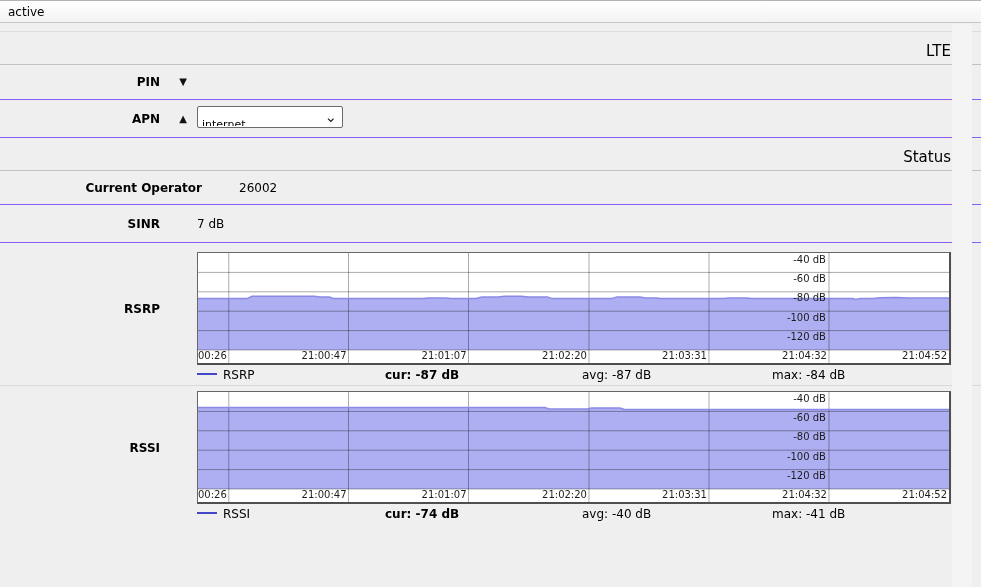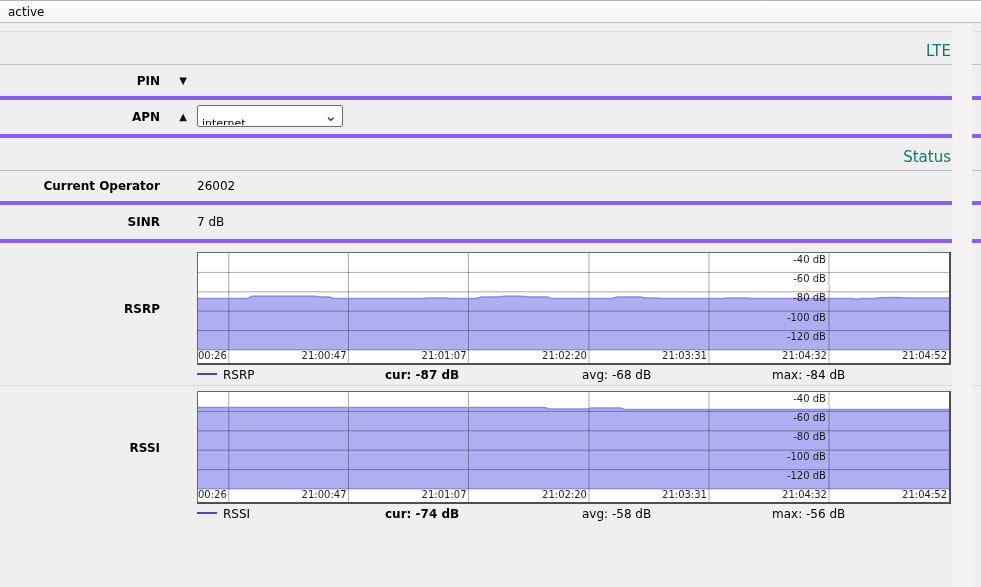--- a/index.html
+++ b/index.html
@@ -4,26 +4,26 @@
 <style>
   * { margin:0; padding:0; box-sizing:border-box; }
   html,body { width:981px; height:587px; overflow:hidden; }
   body { font-family:"DejaVu Sans", sans-serif; font-size:12px; color:#000; background:#efefef; position:relative; }
 
   .tab-bar { height:23px; background:linear-gradient(#ffffff,#f3f3f3); border-top:1px solid #b4b4b4; border-bottom:1px solid #c6c6c6; display:flex; align-items:center; padding-left:8px; }
   .tab-bar .tab { cursor:default; }
 
   .row-spacer { height:9px; border-bottom:1px solid #dcdcdc; }
 
-  .row-title { height:33px; border-bottom:1px solid #c2c2c2; display:flex; align-items:flex-end; justify-content:flex-end; padding:0 30px 4px 0; font-size:15px; color:#0f766e; }
+  .row-title { height:33px; border-bottom:1px solid #c2c2c2; display:flex; align-items:flex-end; justify-content:flex-end; padding:0 30px 4px 0; font-size:15px; color:#000000; }
 
-  .form-row { display:flex; align-items:center; border-bottom:4px solid #8b5cf6; }
+  .form-row { display:flex; align-items:center; border-bottom:1px solid #8b5cf6; }
   .row-pin { height:35px; }
   .row-apn { height:38px; }
-  .row-status-item { height:34px; }
+  .row-status-item { height:34px;padding-left:42px; }
   .row-sinr { height:38px;align-items:center; }
 
   .label-cell { width:160px; text-align:right; font-weight:bold; flex:0 0 160px; }
   .value-cell { margin-left:37px; }
 
   .collapse-btn { margin-left:16px; width:14px; text-align:center; font-size:10px; line-height:1; cursor:pointer; color:#111; }
 
   .select-wrap { position:relative; margin-left:7px; }
   select.apn-select { width:146px; height:22px; border:1px solid #6b6b6b; border-radius:2px; background:#fff; font-family:"DejaVu Sans",sans-serif; font-size:11px; padding:11px 20px 1px 4px; appearance:none; -webkit-appearance:none; }
   .select-chevron { position:absolute; right:6px; top:1px; font-size:15px; color:#222; pointer-events:none; line-height:20px; }
@@ -123,21 +123,21 @@
           <text x="268.5102" y="106" text-anchor="end" font-size="10" fill="#1c1c1c">21:01:07</text>
           <text x="388.9706" y="106" text-anchor="end" font-size="10" fill="#1c1c1c">21:02:20</text>
           <text x="508.98040000000003" y="106" text-anchor="end" font-size="10" fill="#1c1c1c">21:03:31</text>
           <text x="628.9902" y="106" text-anchor="end" font-size="10" fill="#1c1c1c">21:04:32</text>
           <text x="749" y="106" text-anchor="end" font-size="10" fill="#1c1c1c">21:04:52</text>
         </svg>
       </div>
     <div class="legend">
       <span class="item name"><span class="swatch"></span><span>RSRP</span></span>
       <span class="item cur">cur: -87 dB</span>
-      <span class="item avg">avg: -68 dB</span>
+      <span class="item avg">avg: -87 dB</span>
       <span class="item max">max: -84 dB</span>
     </div>
   </div>
 </div>
 
 <div class="chart-row rssi">
   <div class="chart-label">RSSI</div>
   <div class="chart-col">
     <div class="chart-box">
         <svg width="751" height="110" viewBox="0 0 751 110">
@@ -165,19 +165,19 @@
           <text x="268.5102" y="106" text-anchor="end" font-size="10" fill="#1c1c1c">21:01:07</text>
           <text x="388.9706" y="106" text-anchor="end" font-size="10" fill="#1c1c1c">21:02:20</text>
           <text x="508.98040000000003" y="106" text-anchor="end" font-size="10" fill="#1c1c1c">21:03:31</text>
           <text x="628.9902" y="106" text-anchor="end" font-size="10" fill="#1c1c1c">21:04:32</text>
           <text x="749" y="106" text-anchor="end" font-size="10" fill="#1c1c1c">21:04:52</text>
         </svg>
       </div>
     <div class="legend">
       <span class="item name"><span class="swatch"></span><span>RSSI</span></span>
       <span class="item cur">cur: -74 dB</span>
-      <span class="item avg">avg: -58 dB</span>
-      <span class="item max">max: -56 dB</span>
+      <span class="item avg">avg: -40 dB</span>
+      <span class="item max">max: -41 dB</span>
     </div>
   </div>
 </div>
 
 <div class="right-gutter"></div>
 
 </body></html>

